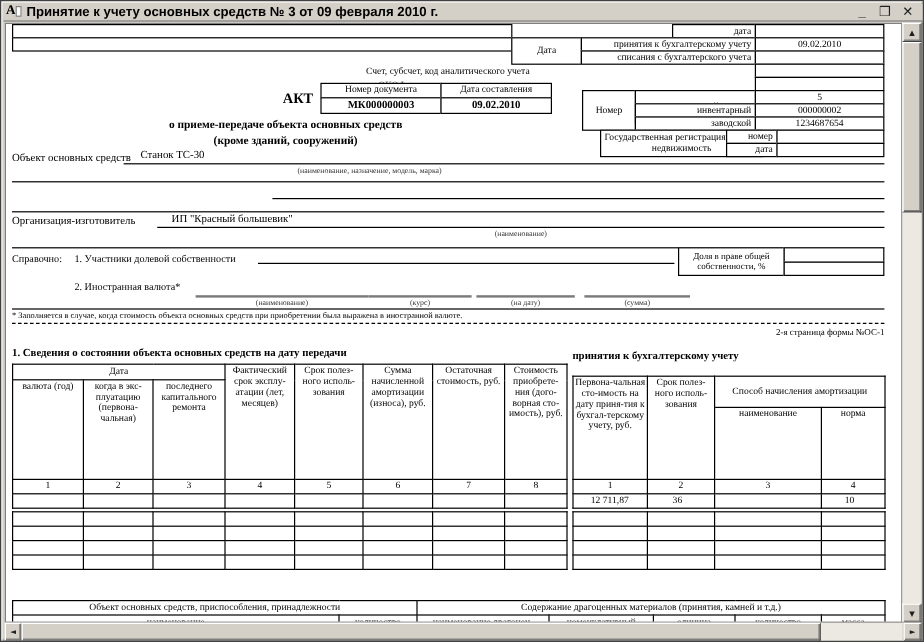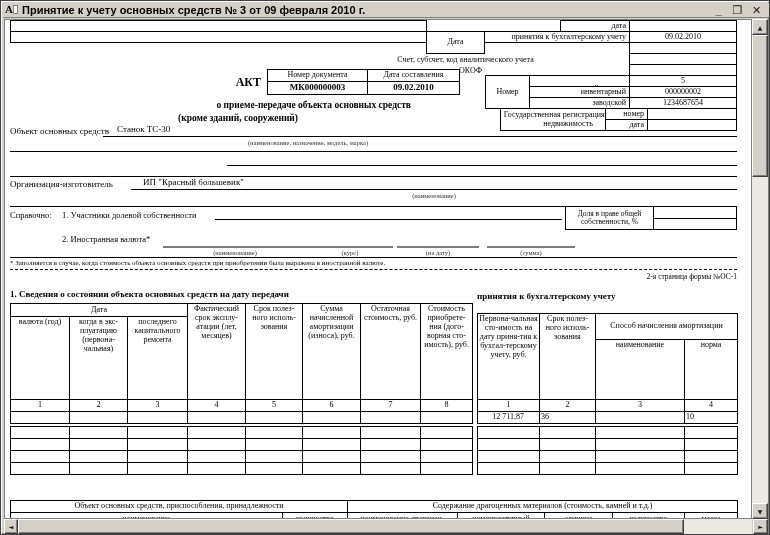--- a/index.html
+++ b/index.html
@@ -26,33 +26,33 @@
   .content{
     position:absolute;left:3px;top:18px;width:748px;height:500px;
     background:#fff;border:1px solid #808080;overflow:hidden;
     font-family:"Liberation Serif","DejaVu Serif",serif;color:#000;
   }
   .a{position:absolute;}
   .cell{position:absolute;border:1px solid #000;display:flex;align-items:center;justify-content:center;text-align:center;font-size:8px;line-height:1.1;overflow:hidden;background:#fff;}
   .cell.rt{justify-content:flex-end;text-align:right;padding-right:3px;}
   .lbl{position:absolute;font-size:8.5px;line-height:1.1;white-space:nowrap;}
   .lbl9{position:absolute;font-size:9px;line-height:1.1;white-space:nowrap;}
-  .rlabel{position:absolute;font-size:8px;text-align:center;white-space:nowrap;}
+  .rlabel{position:absolute;font-size:8px;text-align:left;white-space:nowrap;}
   .uline{position:absolute;border-bottom:1px solid #000;font-size:9px;line-height:1.1;}
   .hline{position:absolute;border-top:1px solid #000;height:0;}
   .gline{position:absolute;border-top:2px solid #7a7a7a;height:0;}
   .dashline{position:absolute;border-top:1px dashed #000;height:0;}
   .hint{position:absolute;font-size:6.5px;color:#333;text-align:center;white-space:nowrap;}
   .bold{font-weight:bold;}
   table.frm{border-collapse:collapse;table-layout:fixed;position:absolute;font-family:"Liberation Serif","DejaVu Serif",serif;}
   table.frm td{border:1px solid #000;font-size:8px;line-height:1.12;text-align:center;vertical-align:middle;padding:0 1px;overflow:hidden;}
   table.frm td.top{vertical-align:top;padding-top:1px;}
   table.frm td.num{height:12px;}
   table.frm td.r2{text-align:right;padding-right:15px;}
-  table.frm td.r6{text-align:left;padding-right:7px;}
+  table.frm td.r6{text-align:center;padding-right:7px;}
   
   .vscroll{position:absolute;left:751px;top:18px;width:16px;height:500px;background:#ece9e2;}
   .hscroll{position:absolute;left:3px;top:518px;width:764px;height:15px;background:#ece9e2;}
   .sbtn{position:absolute;background:#d4d0c8;border:1px solid;border-color:#fff #404040 #404040 #fff;box-shadow:inset -1px -1px 0 #808080;display:flex;align-items:center;justify-content:center;font-size:6px;color:#202020;font-family:"DejaVu Sans",sans-serif;}
   .sthumb{position:absolute;background:#d4d0c8;border:1px solid;border-color:#fff #404040 #404040 #fff;box-shadow:inset -1px -1px 0 #808080;}
   .scorner{position:absolute;left:748px;top:0;width:16px;height:15px;background:#d4d0c8;}
 </style>
 </head>
 <body>
 
@@ -76,20 +76,21 @@
     <div class="cell" style="left:5px;top:0;width:417px;height:12px;"></div>
     <div class="cell" style="left:5px;top:11px;width:417px;height:12px;"></div>
 
     <div class="cell" style="left:421px;top:11px;width:59px;height:23px;">Дата</div>
     <div class="cell rt" style="left:555px;top:0;width:70px;height:12px;">дата</div>
     <div class="cell" style="left:624px;top:0;width:108px;height:12px;"></div>
 
     <div class="cell rt" style="left:479px;top:11px;width:146px;height:12px;">принятия к бухгалтерскому учету</div>
     <div class="cell" style="left:624px;top:11px;width:108px;height:12px;">09.02.2010</div>
 
+    <div class="cell rt" style="left:479px;top:22px;width:146px;height:12px;">списания с бухгалтерского учета</div>
     <div class="cell" style="left:624px;top:22px;width:108px;height:12px;"></div>
 
     <div class="rlabel" style="left:300px;top:35px;width:321px;">Счет, субсчет, код аналитического учета</div>
     <div class="cell" style="left:624px;top:33px;width:108px;height:12px;"></div>
 
     <div class="rlabel" style="left:300px;top:46px;width:321px;">по ОКОФ</div>
     <div class="cell" style="left:624px;top:44px;width:108px;height:12px;"></div>
 
     <div class="cell" style="left:480px;top:55px;width:45px;height:34px;">Номер</div>
     <div class="cell rt" style="left:524px;top:55px;width:101px;height:28px;">амортизационной группы</div>
@@ -103,21 +104,21 @@
     <div class="cell rt" style="left:600px;top:88px;width:43px;height:12px;">номер</div>
     <div class="cell" style="left:642px;top:88px;width:90px;height:12px;"></div>
     <div class="cell rt" style="left:600px;top:99px;width:43px;height:12px;">дата</div>
     <div class="cell" style="left:642px;top:99px;width:90px;height:12px;"></div>
 
     <div class="lbl9 bold" style="left:150px;top:56px;width:106px;text-align:right;font-size:12px;">АКТ</div>
     <div class="cell" style="left:262px;top:49px;width:101px;height:13px;">Номер документа</div>
     <div class="cell" style="left:362px;top:49px;width:93px;height:13px;">Дата составления</div>
     <div class="cell bold" style="left:262px;top:61px;width:101px;height:14px;font-size:9px;">МК000000003</div>
     <div class="cell bold" style="left:362px;top:61px;width:93px;height:14px;font-size:9px;">09.02.2010</div>
-    <div class="lbl9 bold" style="left:60px;top:80px;width:346px;text-align:right;font-size:9.5px;">о приеме-передаче объекта основных средств</div>
+    <div class="lbl9 bold" style="left:60px;top:80px;width:346px;text-align:center;font-size:9.5px;">о приеме-передаче объекта основных средств</div>
     <div class="lbl9 bold" style="left:60px;top:93px;width:346px;text-align:center;font-size:9.5px;">(кроме зданий, сооружений)</div>
 
     <div class="lbl9" style="left:5px;top:107px;">Объект основных средств</div>
     <div class="uline" style="left:98px;top:105px;width:634px;height:12px;padding-left:14px;"><span>Станок ТС-30</span></div>
     <div class="hint" style="left:98px;top:119px;width:410px;">(наименование, назначение, модель, марка)</div>
     <div class="uline" style="left:5px;top:121px;width:727px;height:11px;"></div>
 
     <div class="uline" style="left:222px;top:134px;width:510px;height:12px;padding-left:10px;"><span></span></div>
     <div class="uline" style="left:5px;top:146px;width:727px;height:11px;"></div>
 
@@ -327,21 +328,21 @@
           <col style="width:65px">
           <col style="width:110px">
           <col style="width:87px">
           <col style="width:68px">
           <col style="width:72px">
           <col style="width:53px">
         </colgroup>
       <tbody>
           <tr style="height:12px;">
         <td colspan="2">Объект основных средств, приспособления, принадлежности</td>
-        <td colspan="5">Содержание драгоценных материалов (стоимость, камней и т.д.)</td>
+        <td colspan="5">Содержание драгоценных материалов (принятия, камней и т.д.)</td>
       </tr>
       <tr style="height:14px;">
         <td>наименование</td>
         <td>количество</td>
         <td>наименование драгоцен-</td>
         <td>номенклатурный</td>
         <td>единица</td>
         <td>количество</td>
         <td>масса</td>
       </tr>

